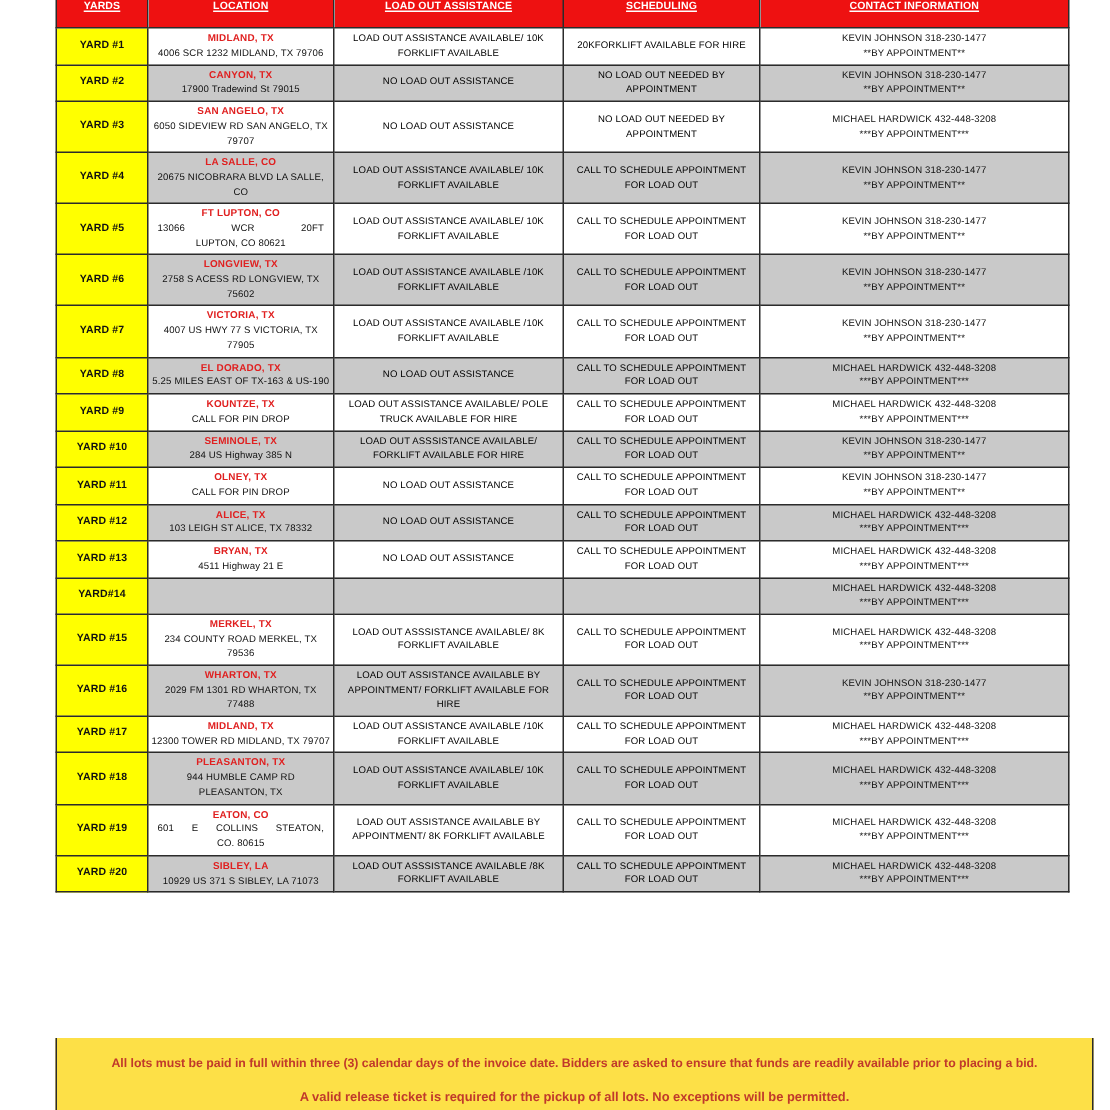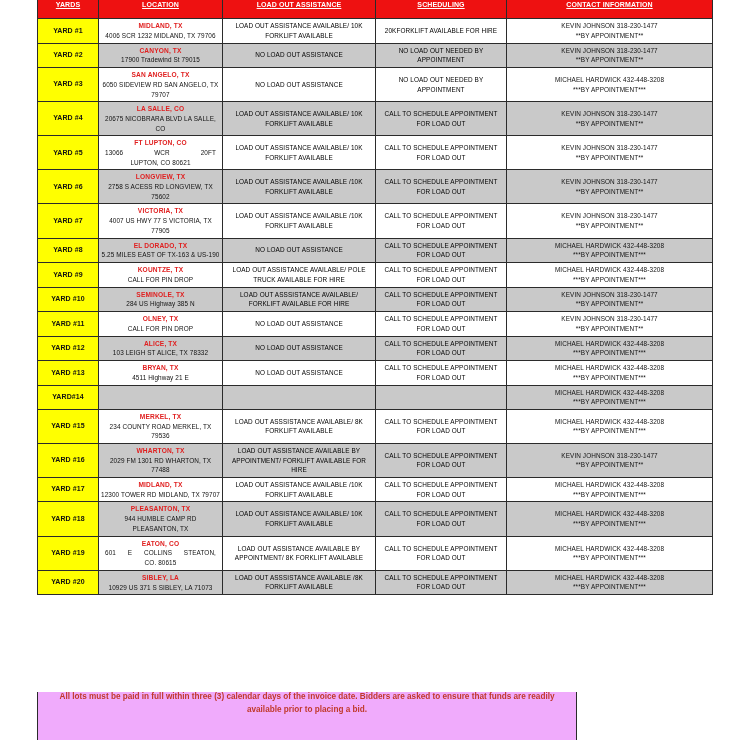--- a/index.html
+++ b/index.html
@@ -74,27 +74,27 @@
     padding:0 4px;
   }
 
   .cellline{display:block;color:#111111;}
 
   
   .footer{
     position:absolute;
     left:37px;
     top:692px;
-    width:540px;
+    width:692px;
     height:48px;
-    background:#f0abfc;
+    background:#fde047;
     border-left:1.4px solid #2b2b2b;
     border-right:1.4px solid #2b2b2b;
     box-sizing:border-box;
-    padding:0 6px;
+    padding:12px 6px;
     overflow:hidden;
   }
   .footer p{
     margin:0;
     color:#c0392b;
     font-weight:bold;
     text-align:center;
     font-size:8.4px;
     line-height:1.55;
   }
@@ -384,15 +384,16 @@
           <td>
             <span class="cellline">MICHAEL HARDWICK 432-448-3208</span>
             <span class="cellline">***BY APPOINTMENT***</span>
           </td>
         </tr>
       </tbody>
   </table>
 
   <div class="footer">
     <p class="f1">All lots must be paid in full within three (3) calendar days of the invoice date. Bidders are asked to ensure that funds are readily available prior to placing a bid.</p>
+    <p class="f2">A valid release ticket is required for the pickup of all lots. No exceptions will be permitted.</p>
   </div>
 
 </div>
 
 </body></html>

